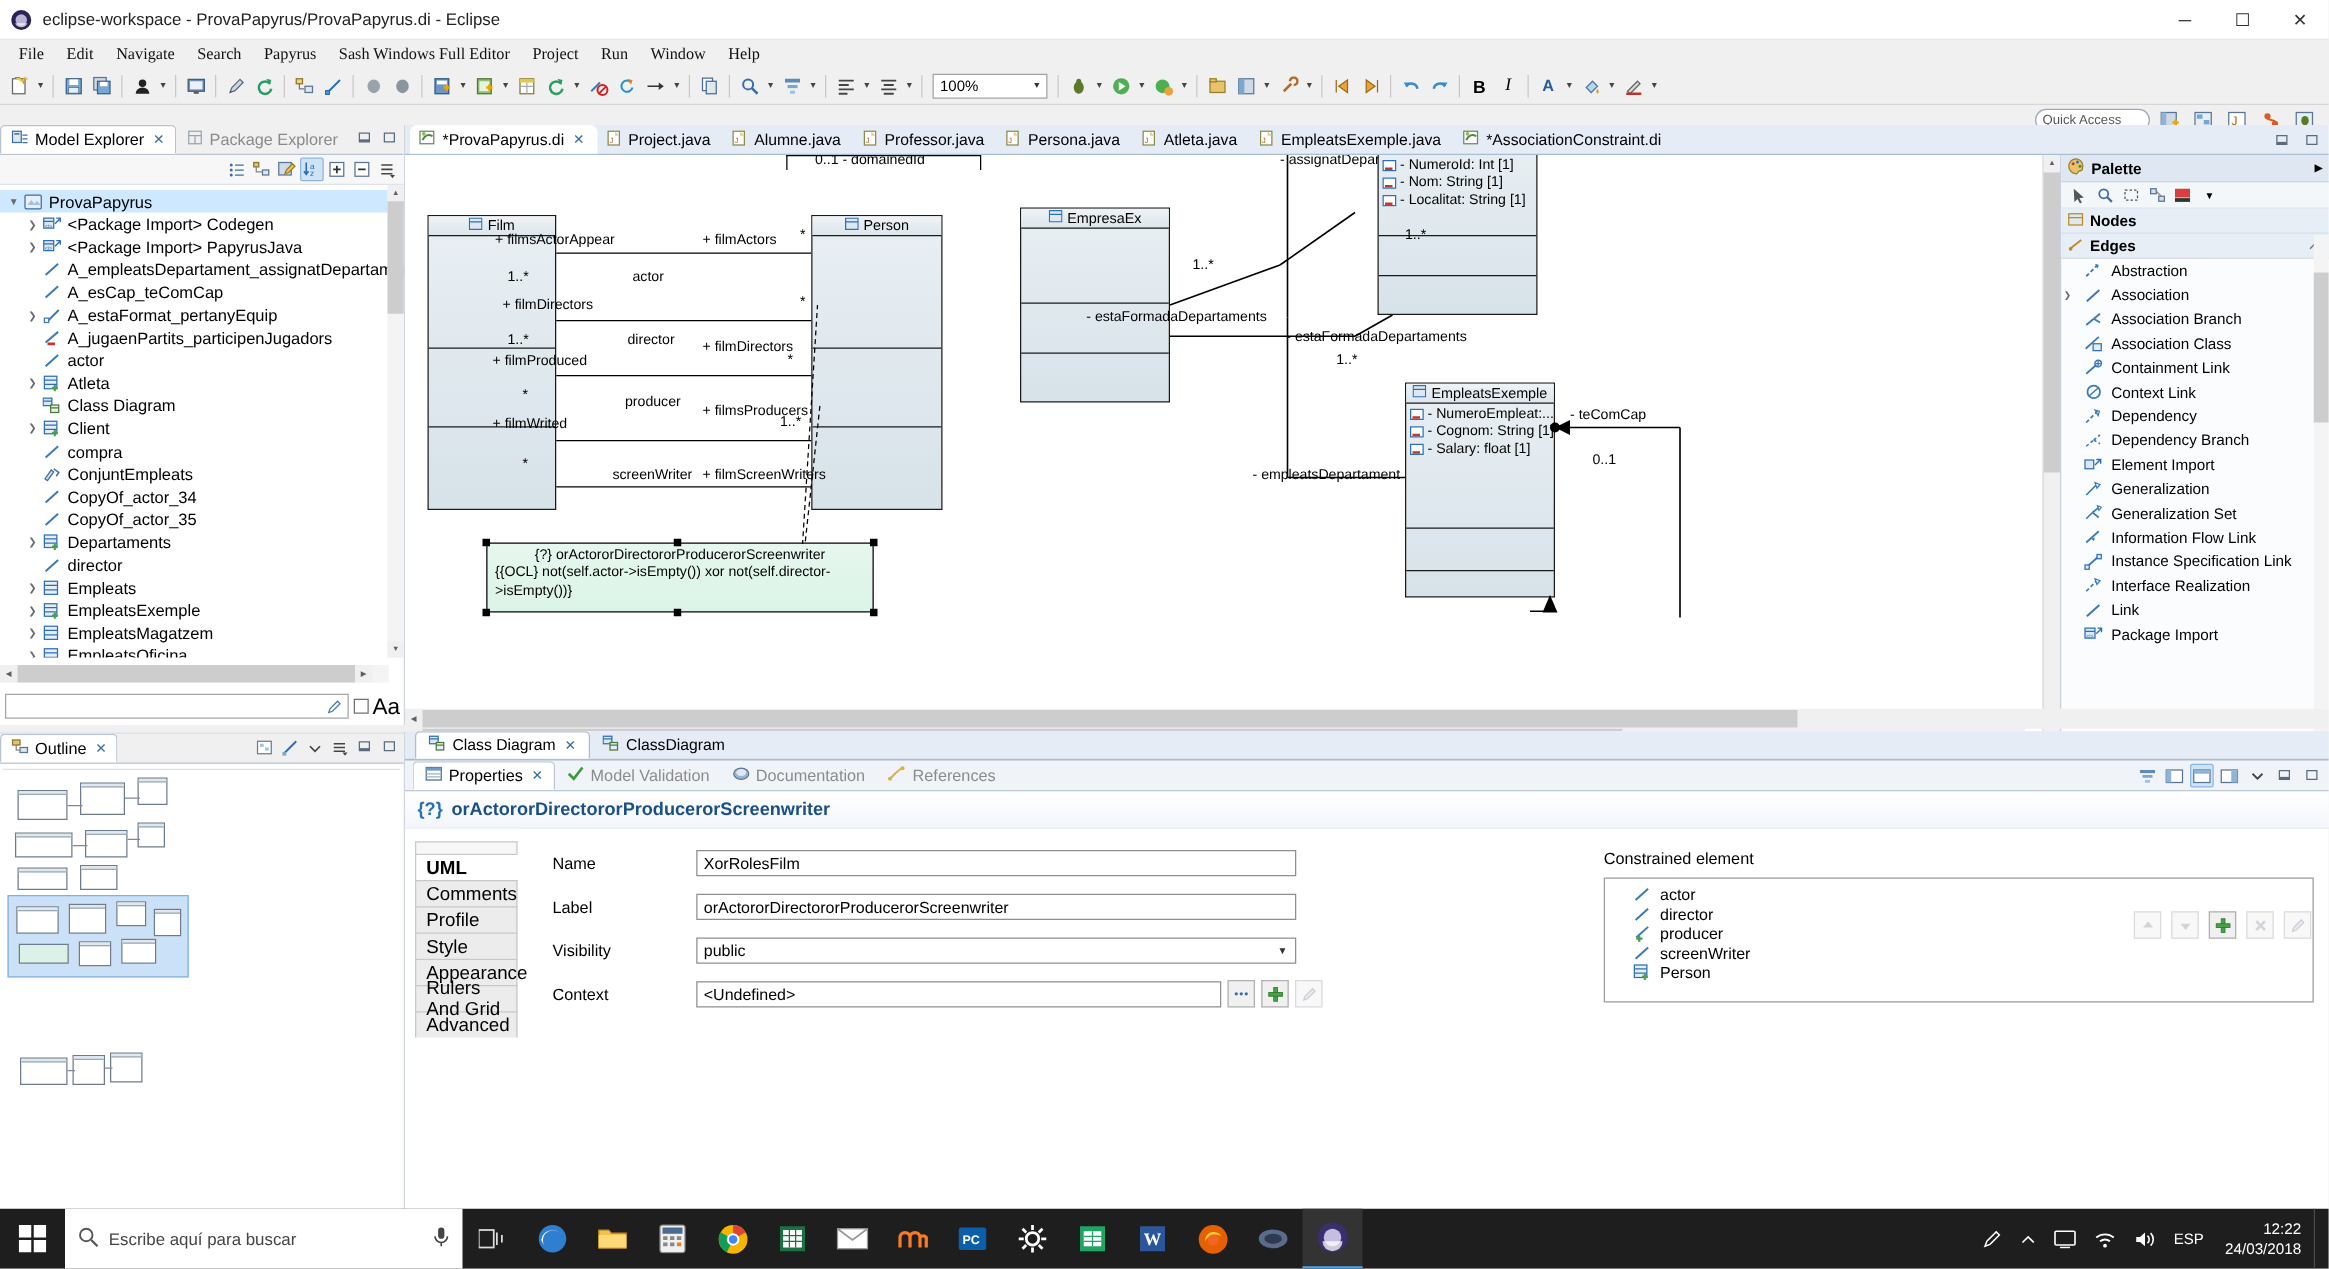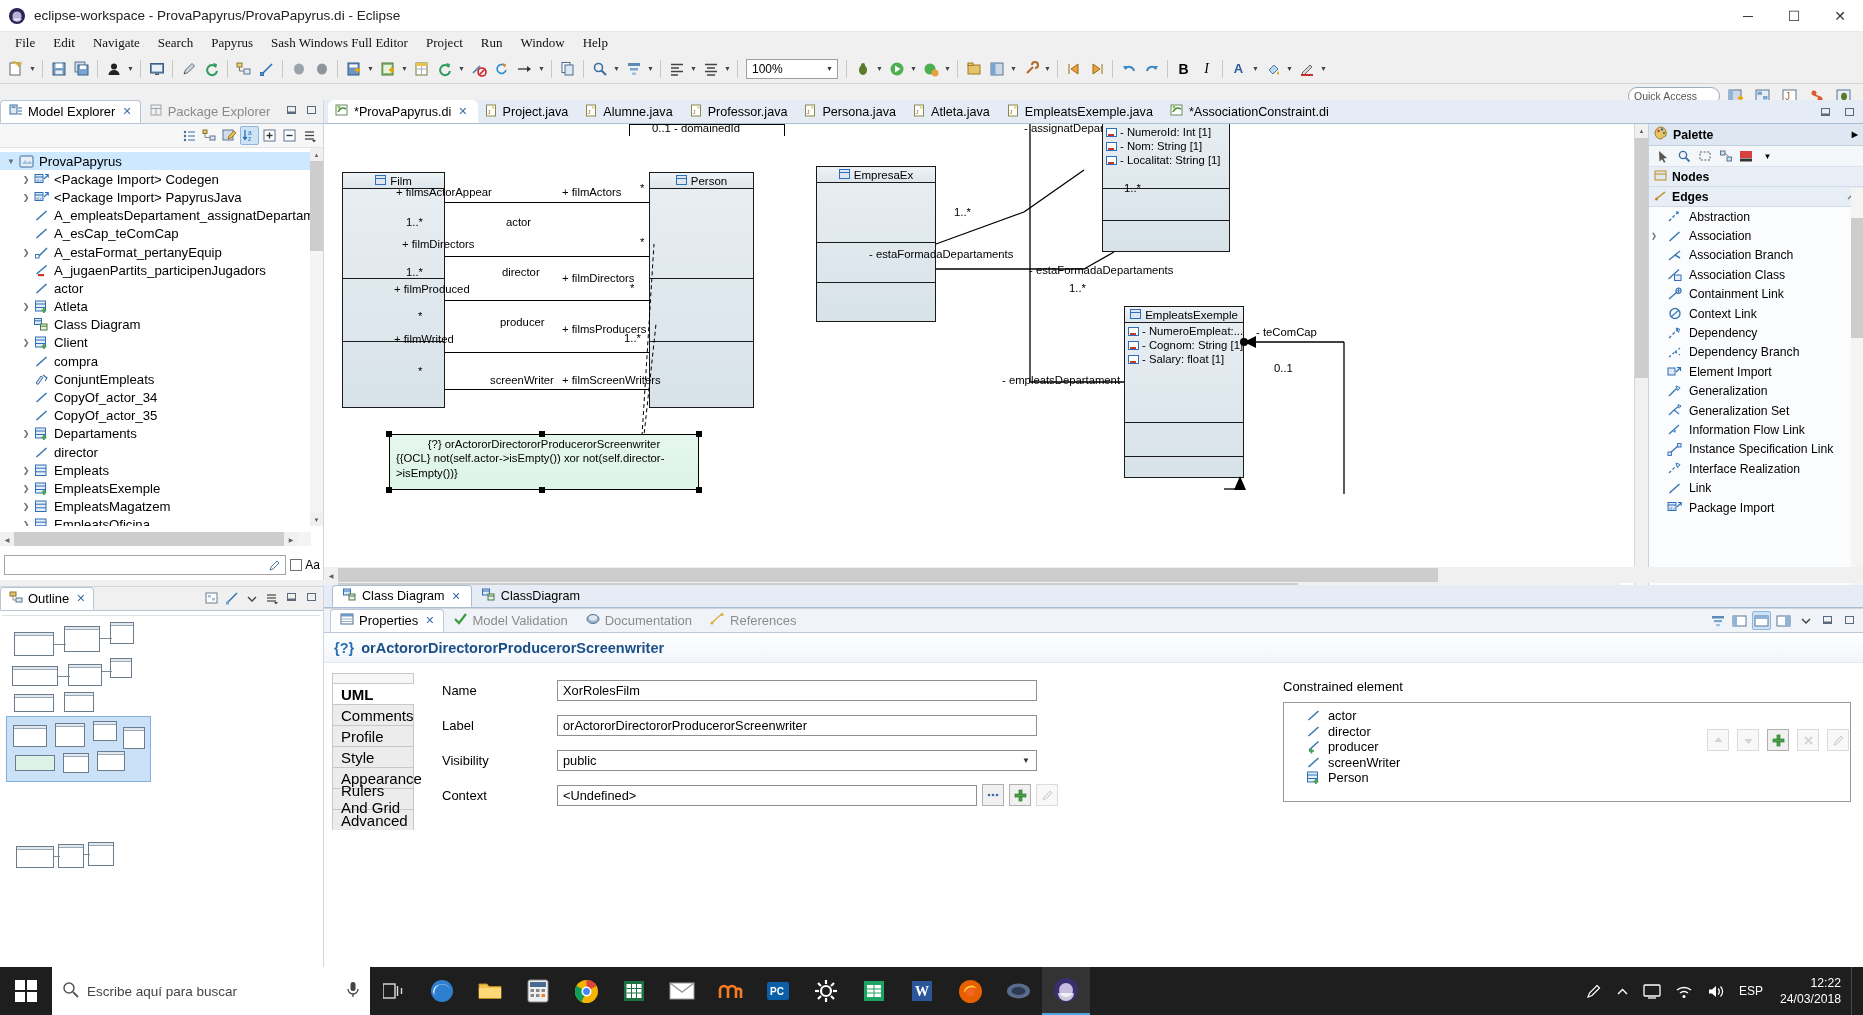--- a/index.html
+++ b/index.html
@@ -112,21 +112,21 @@
   .hs-thumb { height: 14px; background: #cdcdcd; }
 
   .me-search {
     position: absolute; bottom: 4px; left: 4px; width: 316px; height: 22px;
     display: flex; align-items: center; gap: 4px;
   }
   .me-search-input {
     flex: 1; height: 20px; border: 1px solid #a6a6a6; background: #fff; position: relative;
   }
   .me-search-input .pencil { position:absolute; right:4px; top:3px; }
-  .aa-box { display: flex; align-items: center; gap: 3px; font-size: 12px; }
+  .aa-box { display: flex; align-items: center; gap: 3px; font-size: 18px; }
   .chk { width: 12px; height: 12px; border: 1px solid #707070; background: #fff; }
 
   
   .outline {
     position: absolute; left: 0; top: 586px; width: 324px; height: 399px;
     background: #fff; border-right: 1px solid #cfd6de; border-top: 1px solid #cfd6de;
   }
   .outline-canvas {
     position: absolute; top: 28px; left: 2px; width: 318px; height: 368px; background: #fff;
     border-top: 1px solid #e0e0e0; overflow: hidden;

